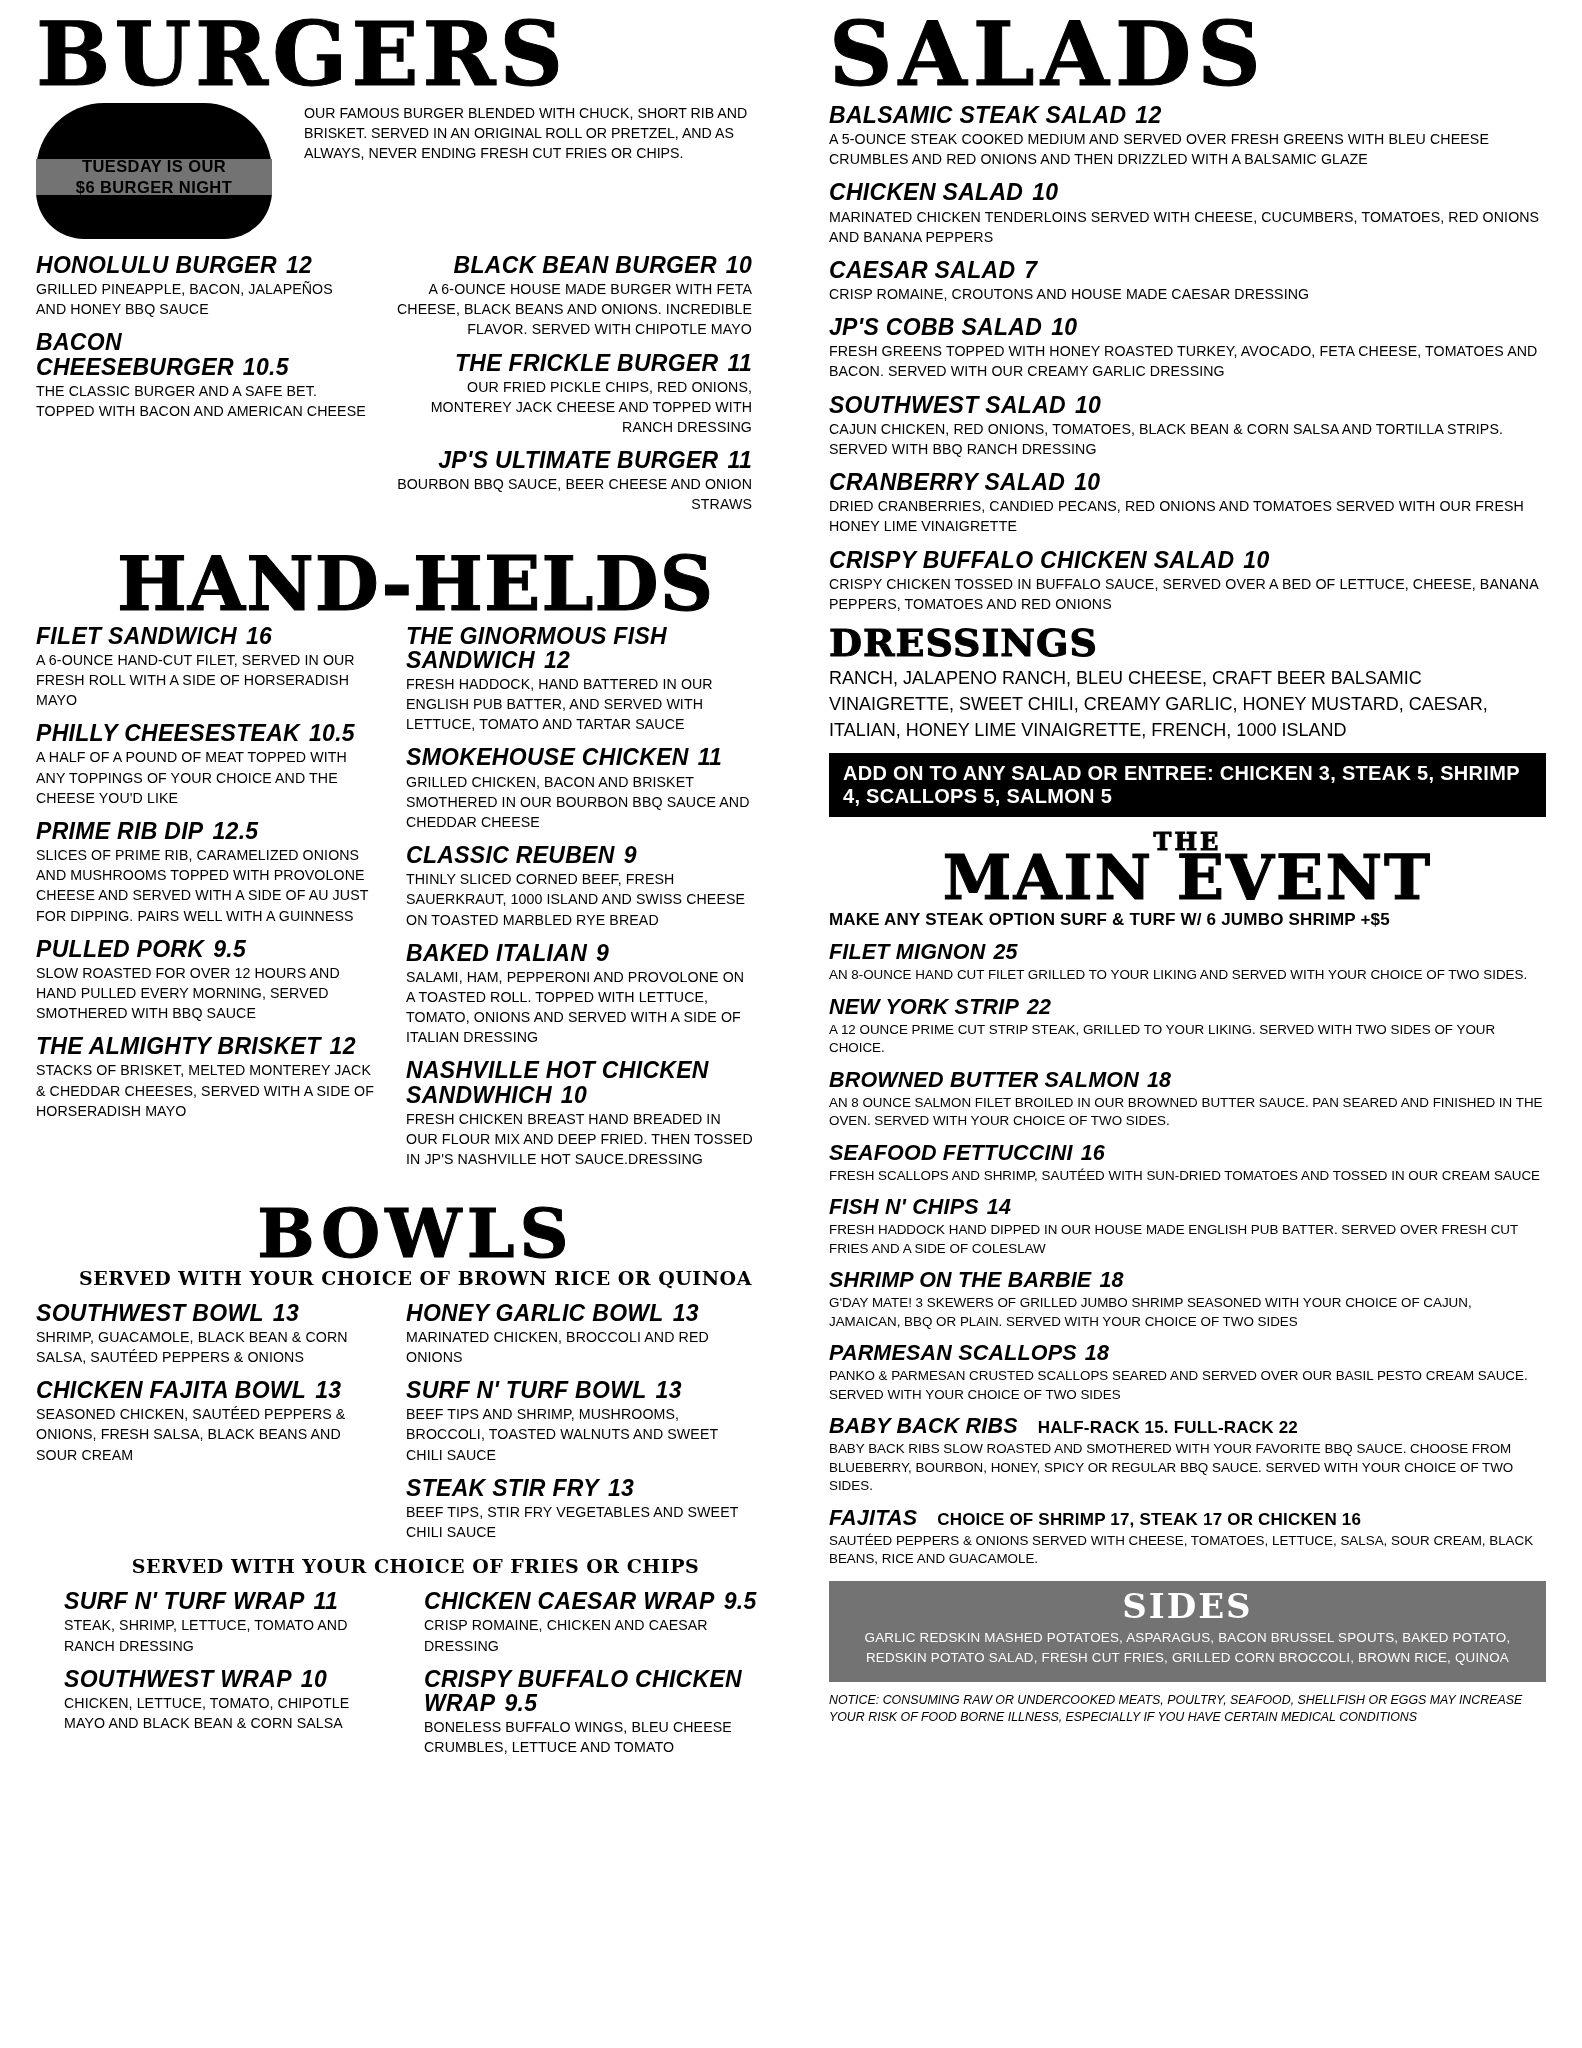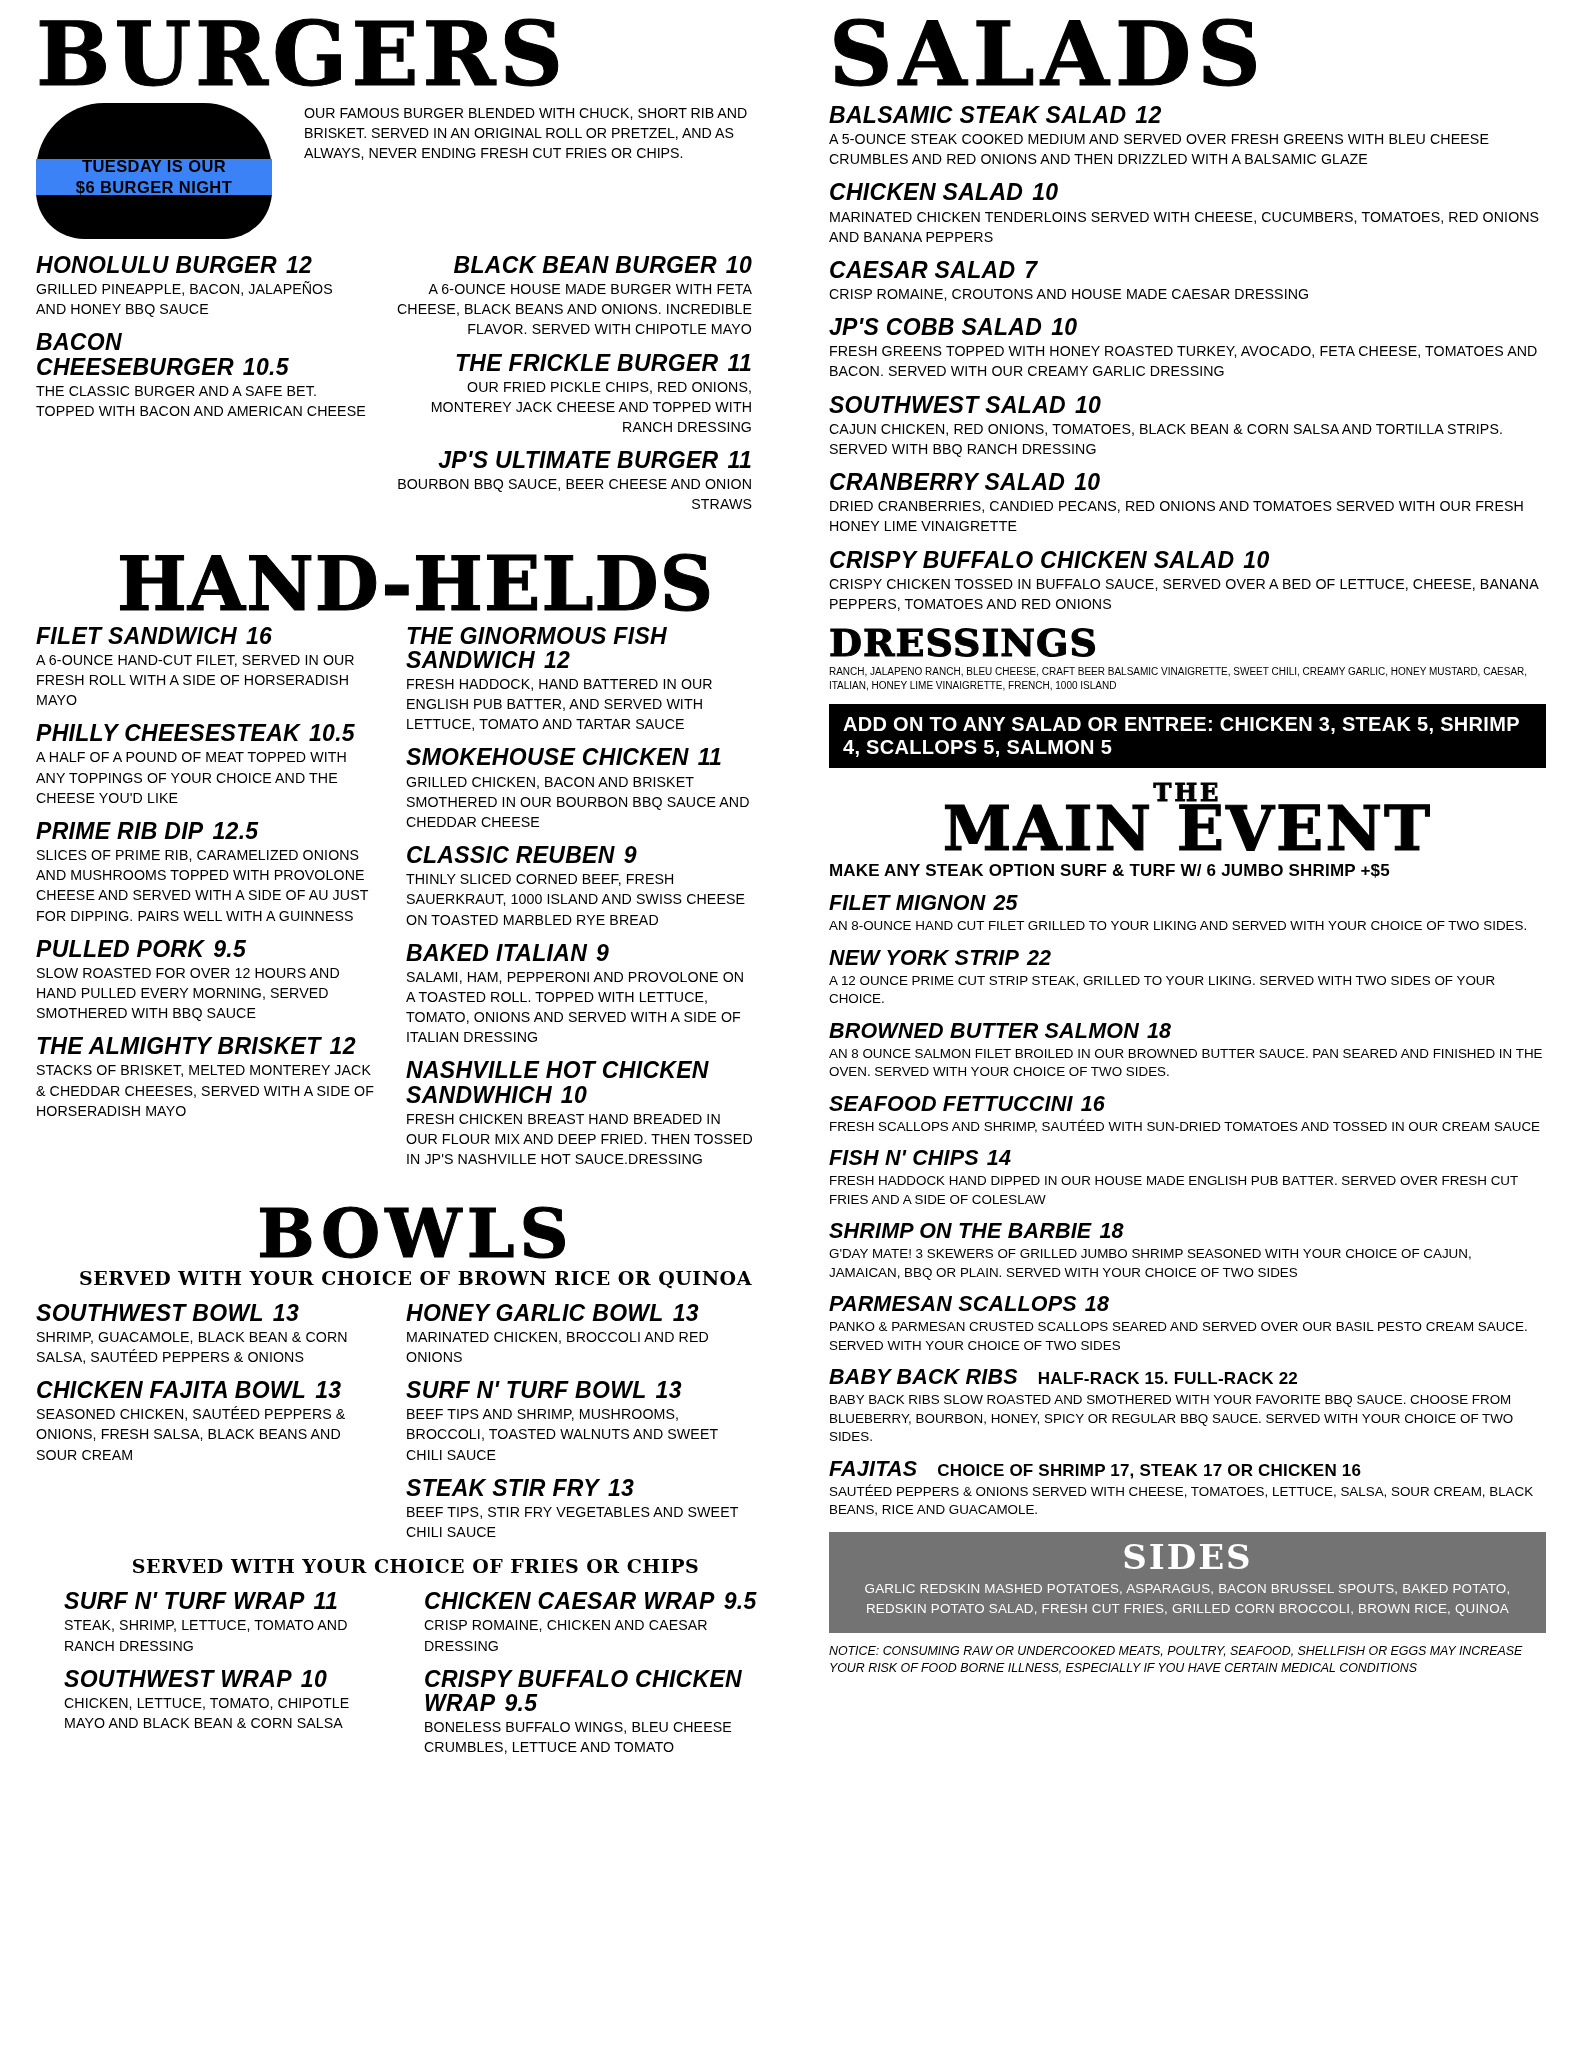--- a/index.html
+++ b/index.html
@@ -78,21 +78,21 @@
   .bun-top{
     position:absolute;top:0;left:0;width:236px;height:74px;
     background:#000;border-radius:118px 118px 10px 10px;
   }
   .bun-bottom{
     position:absolute;bottom:0;left:0;width:236px;height:52px;
     background:#000;border-radius:10px 10px 118px 118px;
   }
   .bun-text{
     position:absolute;top:56px;left:0;width:236px;height:36px;
-    background:#3b82f6;display:flex;flex-direction:column;justify-content:center;align-items:center;
+    background:#737373;display:flex;flex-direction:column;justify-content:center;align-items:center;
     font-size:16.5px;font-weight:bold;letter-spacing:.4px;line-height:1.28;text-transform:uppercase;
     z-index:3;
   }
   .burger-intro{
     flex:1;font-size:14.2px;line-height:1.42;text-transform:uppercase;padding-top:4px;
   }
 
   .burger-2col{display:flex;gap:26px;margin-top:4px;}
   .burger-left{width:330px;}
   .burger-right{width:360px;}
@@ -105,21 +105,21 @@
   
   .bowl-left{width:340px;}
   .bowl-right{width:350px;}
 
   
   .wrap-left{width:330px;padding-left:28px;}
   .wrap-right{width:360px;}
 
   
   .dressings-text{
-    font-size:10px;line-height:1.45;text-transform:uppercase;margin-bottom:10px;
+    font-size:18px;line-height:1.45;text-transform:uppercase;margin-bottom:10px;
   }
   .black-bar{
     background:#000;color:#fff;font-size:20px;font-weight:bold;
     letter-spacing:.3px;text-transform:uppercase;padding:9px 14px;margin:6px 0 14px 0;
   }
   .main-sub{
     font-size:17px;font-weight:bold;text-transform:uppercase;letter-spacing:.2px;
     margin:0 0 10px 0;
   }
   .me-item{margin-bottom:10px;}

